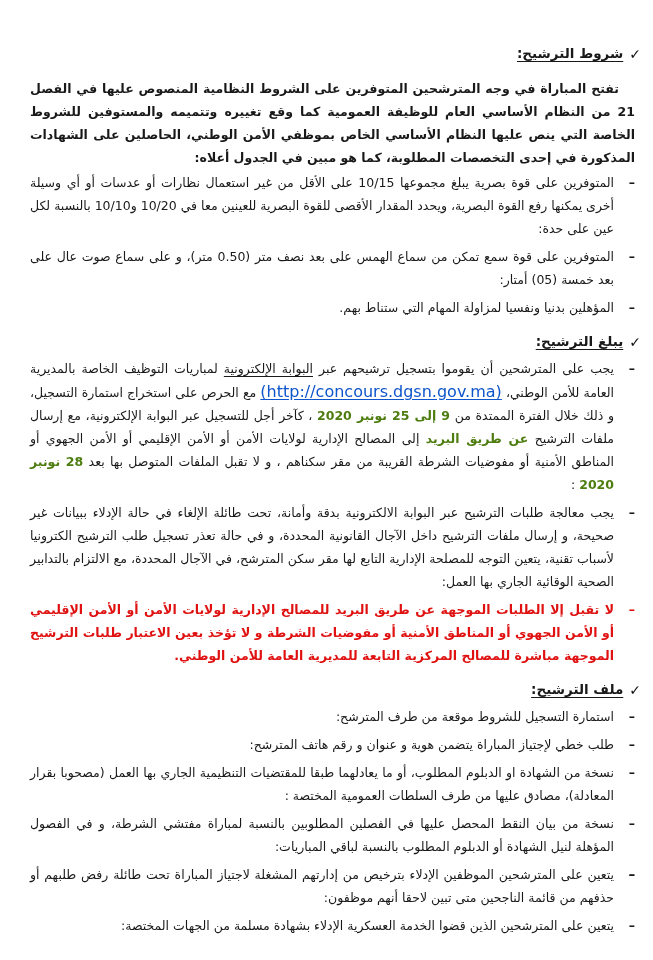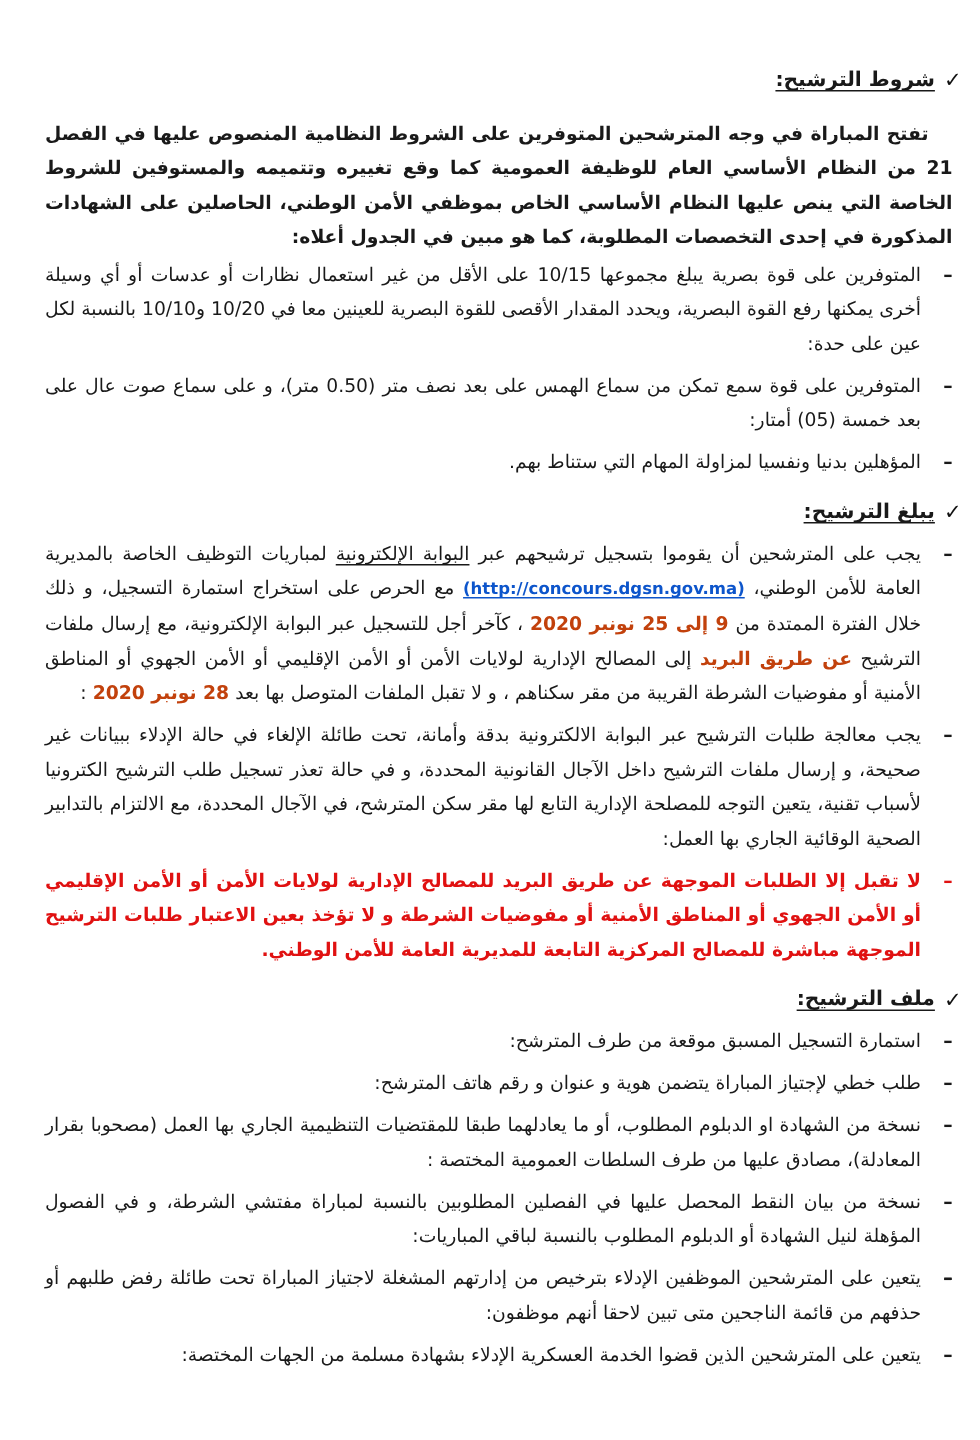--- a/index.html
+++ b/index.html
@@ -53,31 +53,31 @@
     padding-right:21px;
     margin-bottom:5px;
     text-align:justify;
   }
   .dash{
     position:absolute;
     right:0;
     top:0;
     font-weight:bold;
   }
-  .red{ color:#c2410c; font-weight:bold; }
+  .red{ color:#4d7c0f; font-weight:bold; }
   li.red-item, li.red-item .dash{ color:#e01111; font-weight:bold; }
   .u{ text-decoration:underline; text-underline-offset:3px;margin-top:15px; }
   a.portal-link{
     color:#0d55cb;
-    font-weight:bold;
+    font-weight:normal;
     text-decoration:underline;
     text-underline-offset:2px;
     direction:ltr;
     unicode-bidi:isolate;
-    font-size:11px;
+    font-size:16px;
   }
   .spacer-top{height:4px;}
 </style>
 </head>
 <body>
 
 <div class="page">
 
   <div class="section-heading">
     <span class="check">✓</span>
@@ -125,21 +125,21 @@
   <div class="spacer-top"></div>
   <div class="section-heading">
     <span class="check">✓</span>
     <span class="heading-text">ملف الترشيح:</span>
   </div>
 
 
   <ul class="dash-list">
     <li>
       <span class="dash">–</span>
-      <span>استمارة التسجيل المسبق موقعة من طرف المترشح:</span>
+      <span>استمارة التسجيل للشروط موقعة من طرف المترشح:</span>
     </li>
     <li>
       <span class="dash">–</span>
       <span>طلب خطي لإجتياز المباراة يتضمن هوية و عنوان و رقم هاتف المترشح:</span>
     </li>
     <li>
       <span class="dash">–</span>
       <span>نسخة من الشهادة او الدبلوم المطلوب، أو ما يعادلهما طبقا للمقتضيات التنظيمية الجاري بها العمل (مصحوبا بقرار المعادلة)، مصادق عليها من طرف السلطات العمومية المختصة :</span>
     </li>
     <li>

